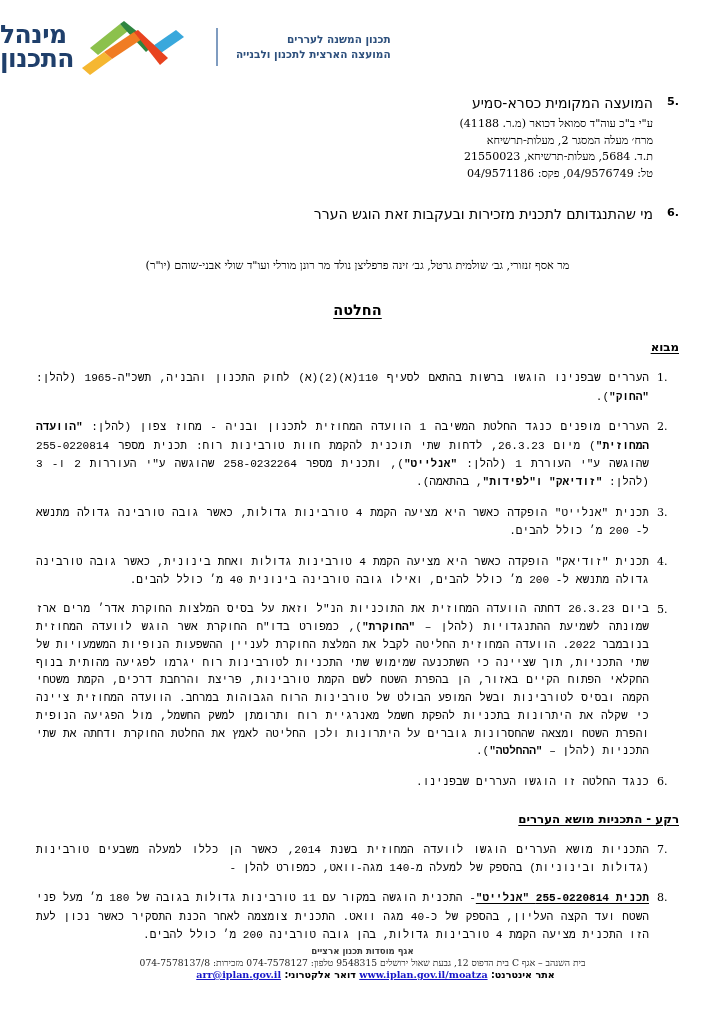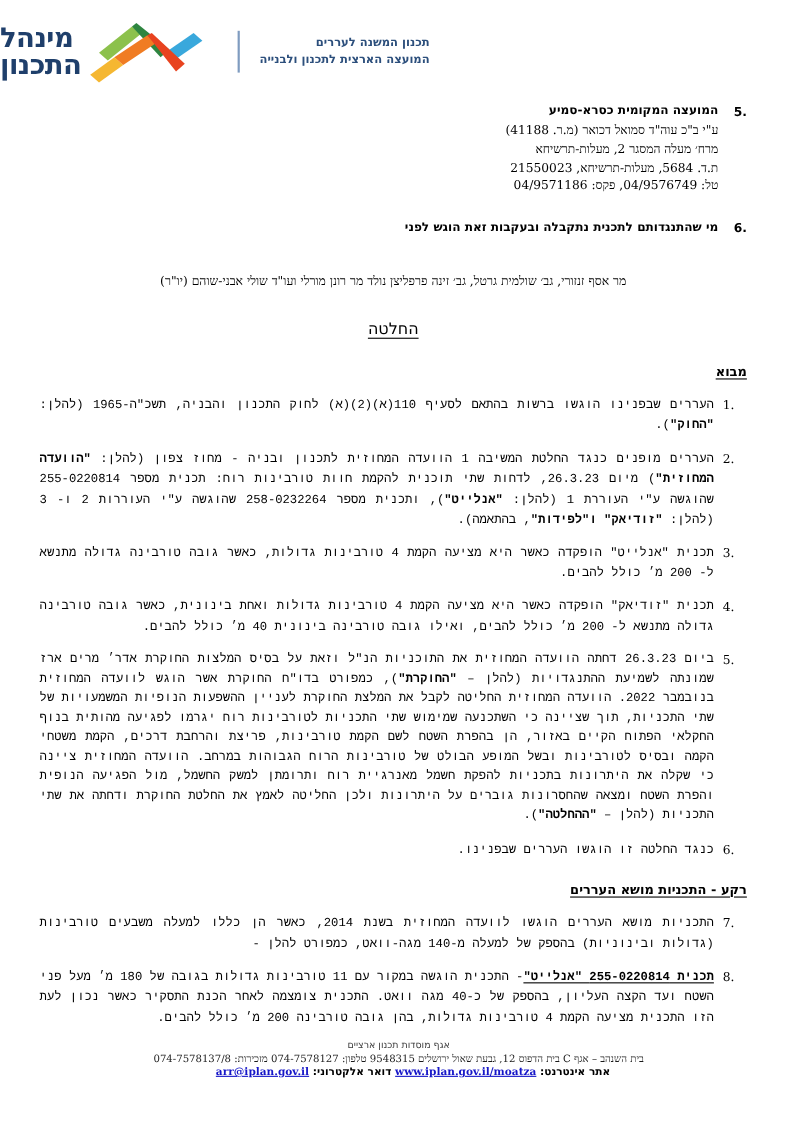--- a/index.html
+++ b/index.html
@@ -96,22 +96,22 @@
     flex: 0 0 26px;
     font-weight: 700;
     font-size: 11.2px;
     text-align: right;
     padding-top: 1px;
     direction: ltr;
     unicode-bidi: embed;
   }
   .party-body { flex: 1 1 auto; }
   .party-title {
-    font-weight: 700;
-    font-size: 11px;
+    font-weight: 400;
+    font-size: 14px;
     margin-bottom: 1px;
   }
   .party-line {
     font-size: 11.1px;
     line-height: 1.52;
     font-family: "DejaVu Serif", "Liberation Serif", serif;
   }
 
   .respondents-label {
     margin: 4px 0 0 0;
@@ -131,21 +131,21 @@
     margin-top: 30px;
     text-align: center;
     font-family: "DejaVu Serif", "Liberation Serif", serif;
     font-size: 11.2px;
     line-height: 1.6;
   }
 
   .decision-title {
     margin-top: 24px;
     text-align: center;
-    font-weight: 400;
+    font-weight: 700;
     font-size: 14.5px;
     text-decoration: underline;
     text-underline-offset: 3px;
   }
 
   .section-head {
     margin-top: 16px;
     font-weight: 700;
     font-size: 11.8px;
     text-decoration: underline;
@@ -186,21 +186,21 @@
   .footer {
     position: absolute;
     left: 0;
     right: 0;
     bottom: 44px;
     text-align: center;
     font-family: "DejaVu Sans", "Liberation Sans", sans-serif;
   }
   .footer-line1 {
     font-size: 8.6px;
-    font-weight: 400;
+    font-weight: 700;
     color: #3b3b3b;
     margin-bottom: 1px;
   }
   .footer-line2 {
     font-size: 9.2px;
     color: #1a1a1a;
     margin-bottom: 1px;
     font-family: "DejaVu Serif", "Liberation Serif", serif;
   }
   .footer-line3 {
@@ -261,21 +261,21 @@
         <div class="party-line">ע"י ב"כ עוה"ד סמואל דכואר (מ.ר. 41188)</div>
         <div class="party-line">מרח׳ מעלה המסגר 2, מעלות-תרשיחא</div>
         <div class="party-line">ת.ד. 5684, מעלות-תרשיחא, 21550023</div>
         <div class="party-line">טל: 04/9576749, פקס: 04/9571186</div>
       </div>
     </div>
 
     <div class="party-block" style="margin-top:20px;">
       <div class="party-num">6.</div>
       <div class="party-body">
-        <div class="party-title">מי שהתנגדותם לתכנית נתקבלה ובעקבות זאת הוגש לפני</div>
+        <div class="party-title">מי שהתנגדותם לתכנית מזכירות ובעקבות זאת הוגש הערר</div>
       </div>
     </div>
 
 
     <div class="hearing-block">
       <div>מר אסף זנזורי, גב׳ שולמית גרטל, גב׳ זינה פרפליצן נולד מר רונן מורלי ועו"ד שולי אבני-שוהם (יו"ר)</div>
     </div>
 
     <div class="decision-title">החלטה</div>
 

